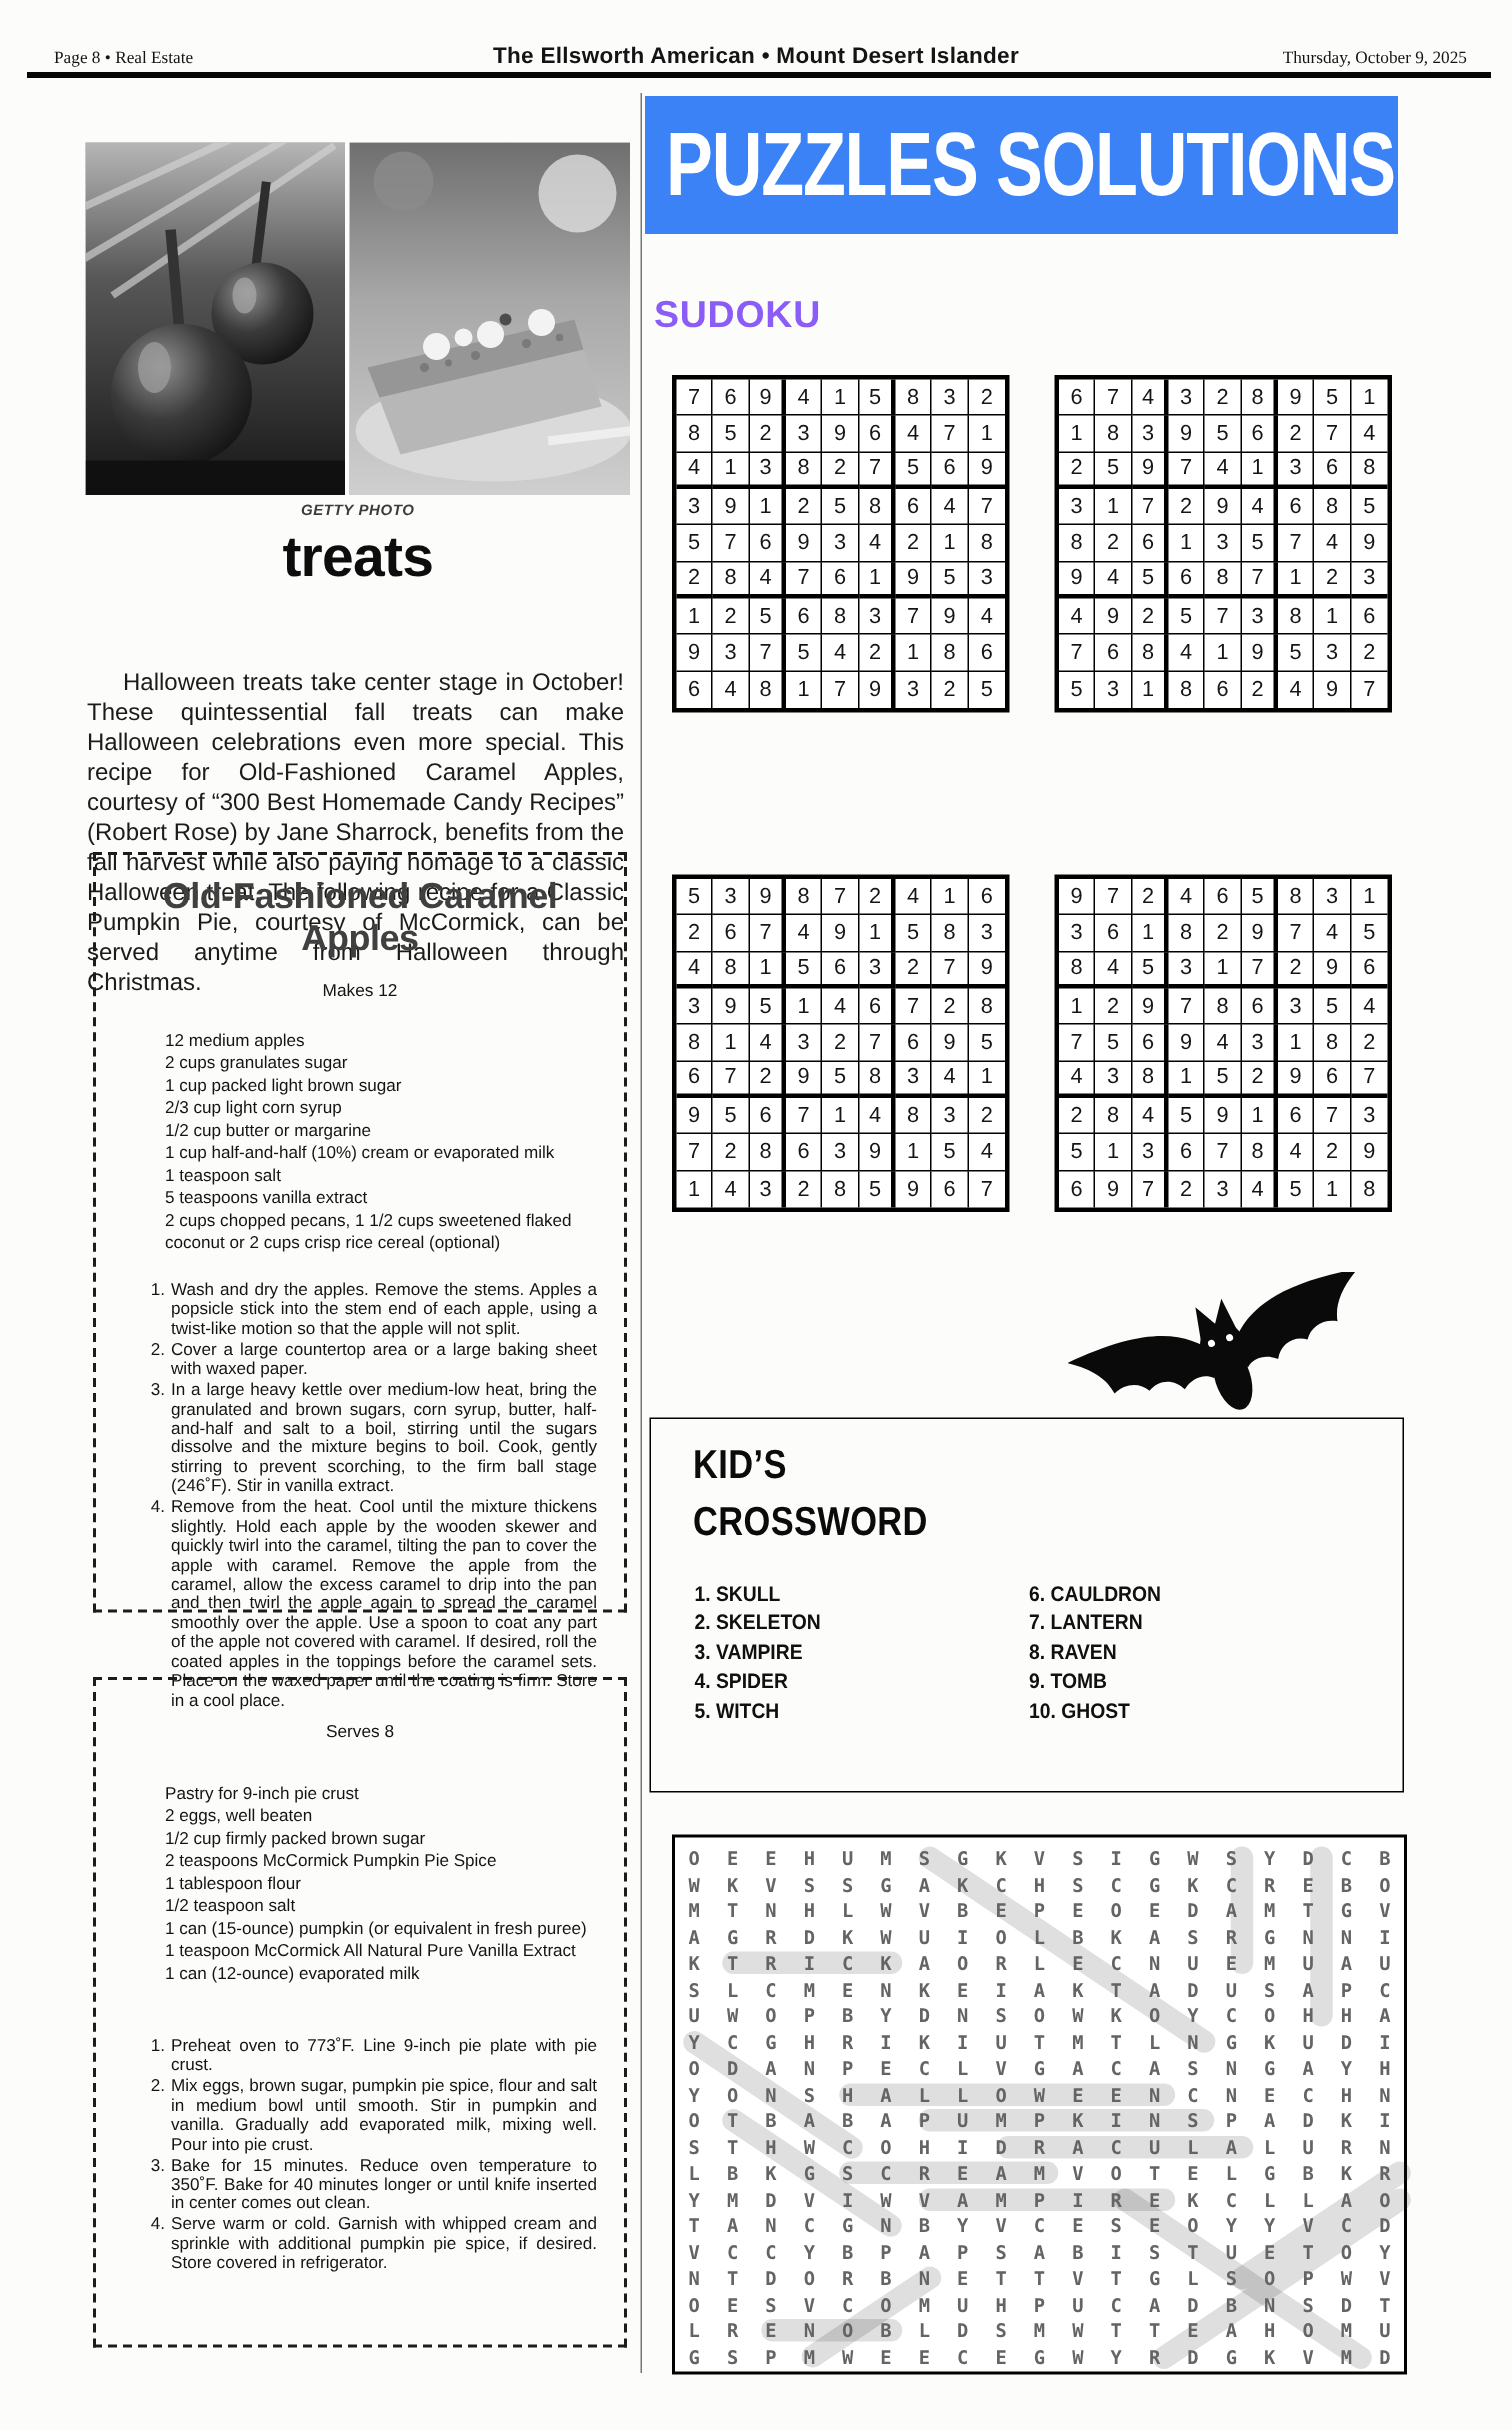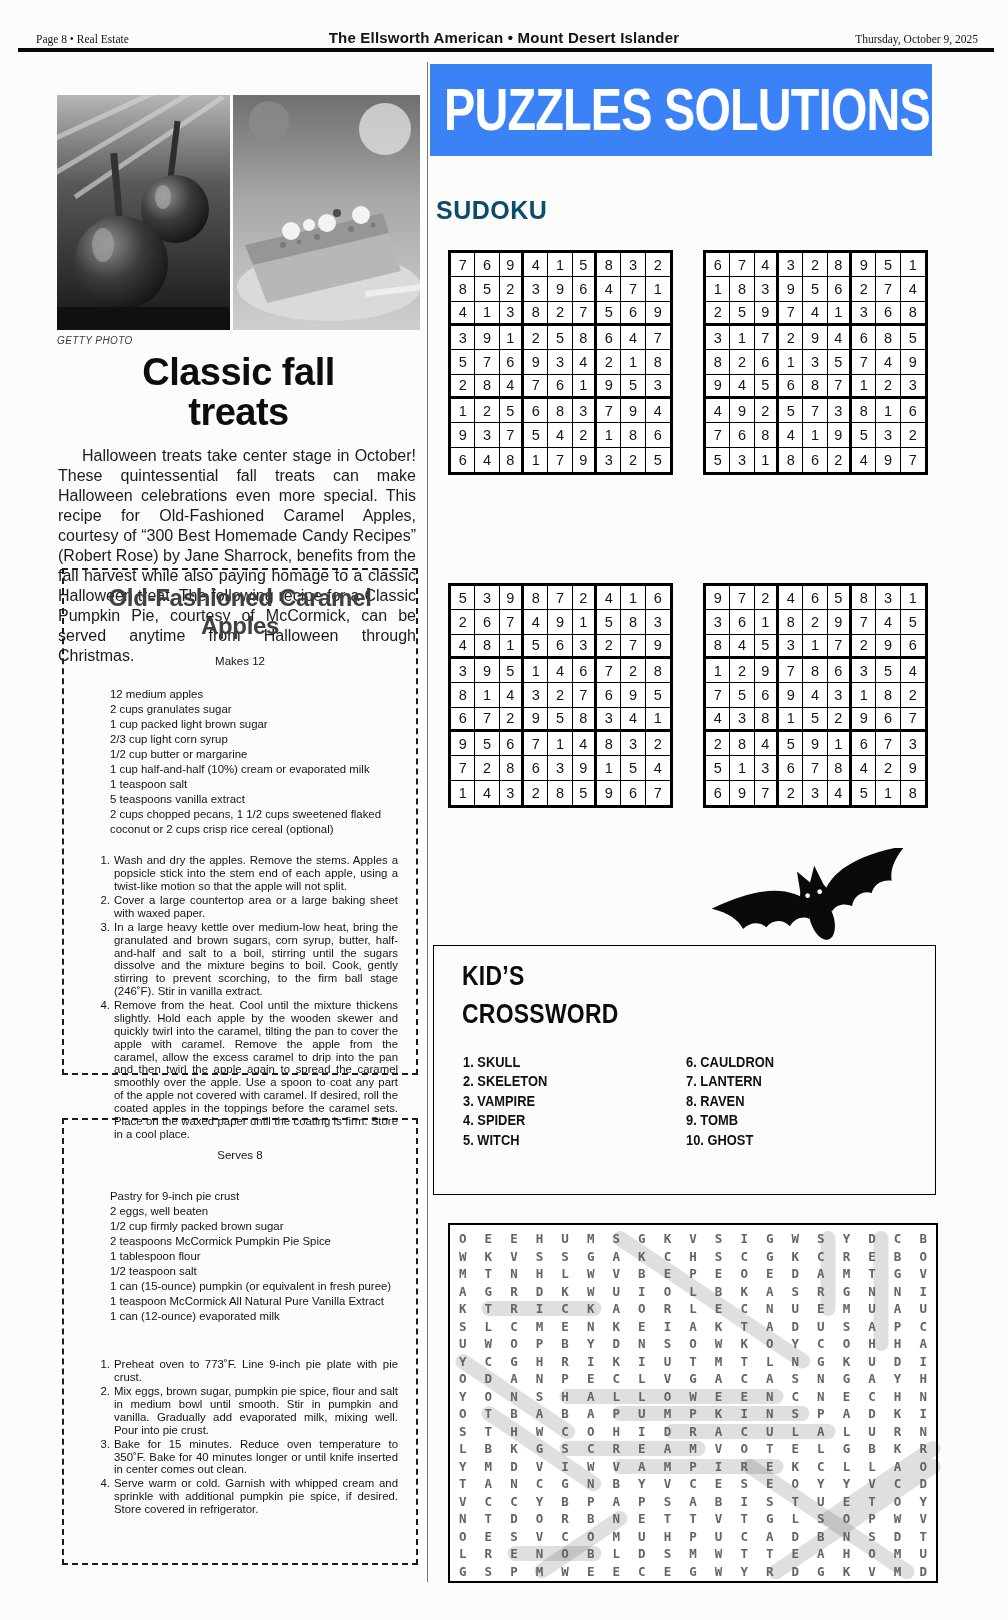--- a/index.html
+++ b/index.html
@@ -9,22 +9,22 @@
   .hdr-center{position:absolute;left:0;right:0;top:29px;text-align:center;font-size:15px;font-weight:bold;letter-spacing:.2px}
   .hdr-right{position:absolute;right:30px;top:33px;font:11.5px "Liberation Serif",serif}
   .hdr-rule{position:absolute;left:18px;right:14px;top:48px;height:4px;background:#070707}
   .col-rule{position:absolute;left:427px;top:62px;width:1px;height:1520px;background:#777}
 
   
   .photos{position:absolute;left:57px;top:95px;width:363px;height:235px;display:flex;gap:3px}
   .photo{position:relative;overflow:hidden;background:#9a9a9a}
   .photo.p1{width:173px}.photo.p2{width:187px}
   .photo svg{display:block;width:100%;height:100%}
-  .credit{position:absolute;left:57px;top:335px;width:363px;text-align:left;
-          font-size:10px;font-weight:normal;font-style:italic;color:#3c3c3c;letter-spacing:.4px}
+  .credit{position:absolute;left:57px;top:335px;width:363px;text-align:center;
+          font-size:10px;font-weight:bold;font-style:italic;color:#3c3c3c;letter-spacing:.4px}
   .headline{position:absolute;left:57px;top:352px;width:363px;text-align:center;
             font-size:38px;line-height:1.06;font-weight:800;letter-spacing:-.5px;color:#0d0d0d}
   .intro{position:absolute;left:58px;top:446px;width:358px;font-size:16px;line-height:1.25;
          text-align:justify;text-indent:24px;color:#1b1b1b}
 
   .rbox{position:absolute;left:62px;width:356px;border:2.5px dashed #1c1c1c;box-sizing:border-box;
         padding:14px 18px 10px;background:transparent}
   #rbox0{top:568px;height:507px}
   #rbox1{top:1118px;height:447px}
   .rtitle{text-align:center;font-size:24px;font-weight:800;letter-spacing:-.3px;color:#404040}
@@ -34,21 +34,21 @@
   .steps{margin-top:17px;font-size:11.4px;line-height:1.13}
   #rbox1 .steps{margin-top:34px}
   .step{display:flex;margin:0 0 1px 10px}
   .step .n{flex:0 0 18px;text-align:right;padding-right:4px}
   .step .t{flex:1;text-align:justify}
 
   
   .banner{position:absolute;left:430px;top:64px;width:502px;height:92px;background:#3b82f6;color:#fff;overflow:hidden}
   .banner span{display:inline-block;white-space:nowrap;font-size:60px;font-weight:900;letter-spacing:-1px;
                transform:scaleX(.78);transform-origin:0 0;margin:11px 0 0 14px}
-  .sudoku-h{position:absolute;left:436px;top:196px;font-size:25px;font-weight:900;letter-spacing:.5px;color:#0c4a6e}
+  .sudoku-h{position:absolute;left:436px;top:196px;font-size:25px;font-weight:900;letter-spacing:.5px;color:#8b5cf6}
   .sudoku{position:absolute;width:219px;height:219px;display:grid;grid-template-columns:repeat(9,1fr);
           grid-template-rows:repeat(9,1fr);border:3.5px solid #000;background:#fff;box-sizing:content-box}
   #sud0{left:448px;top:250px}#sud1{left:703px;top:250px}#sud2{left:448px;top:583px}#sud3{left:703px;top:583px}
   .scell{border-right:1.2px solid #000;border-bottom:1.2px solid #000;display:flex;align-items:center;
          justify-content:center;font-size:14.5px;color:#151515}
   .scell.tR{border-right-width:3px}.scell.tB{border-bottom-width:3px}
   .scell.nR{border-right:none}.scell.nB{border-bottom:none}
 
   .cw-box{position:absolute;left:433px;top:945px;width:503px;height:250px;border:1.5px solid #000;box-sizing:border-box}
   .cw-title{position:absolute;left:462px;top:958px;font-size:27px;line-height:1.4;font-weight:900;
@@ -134,21 +134,20 @@
           <circle cx="128" cy="120" r="9"></circle>
           <circle cx="76" cy="130" r="6"></circle>
         </g>
       <circle cx="104" cy="118" r="4" fill="#4c4c4c"></circle>
       <rect x="132" y="196" width="58" height="6" fill="#eeeeee" transform="rotate(-7 132 196)"></rect>
     </svg>
   </div>
 </div>
 <div class="credit">GETTY PHOTO</div>
 <div class="headline">
-  <div>Classic fall</div>
   <div>treats</div>
 </div>
 <div class="intro">Halloween treats take center stage in October! These quintessential fall treats can make Halloween celebrations even more special. This recipe for Old-Fashioned Caramel Apples, courtesy of “300 Best Homemade Candy Recipes” (Robert Rose) by Jane Sharrock, benefits from the fall harvest while also paying homage to a classic Halloween treat. The following recipe for a Classic Pumpkin Pie, courtesy of McCormick, can be served anytime from Halloween through Christmas.</div>
 
 <div class="rbox" id="rbox0">
   <div class="rtitle">Old-Fashioned Caramel Apples</div>
   <div class="ryield">Makes 12</div>
   <div class="ings">
       <div>12 medium apples</div>
       <div>2 cups granulates sugar</div>

